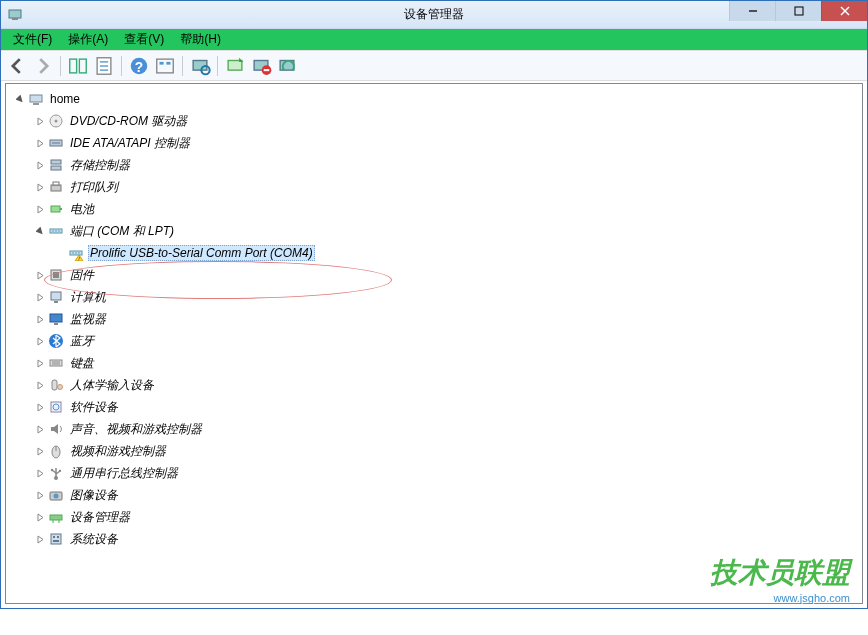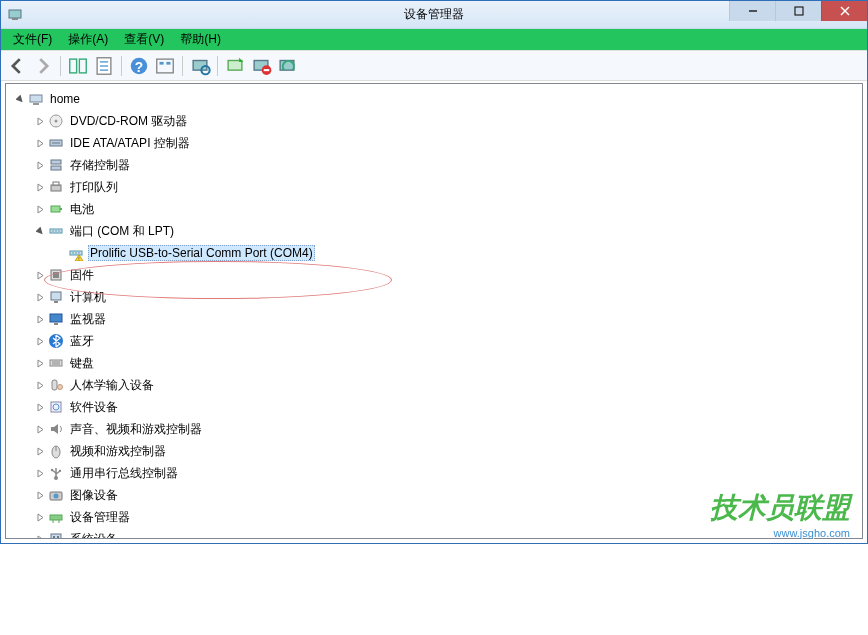--- a/index.html
+++ b/index.html
@@ -1,17 +1,17 @@
 <!DOCTYPE html>
 <html><head>
 <meta charset="utf-8">
 <style>
 * { box-sizing: border-box; margin: 0; padding: 0; }
 body { font-family: "Microsoft YaHei", "Segoe UI", Tahoma, sans-serif; font-size: 12px; background: #fff; overflow: hidden; }
-.window { width: 868px; height: 544px; border: 1px solid #2e6fb7; background: #fff; position: relative; }
+.window { width: 868px; height: 609px; border: 1px solid #2e6fb7; background: #fff; position: relative; }
 .titlebar { height: 28px; background: linear-gradient(#eaf2fa, #d6e6f7); display: flex; align-items: center; position: relative; border-bottom: 1px solid #c8d8ea; }
 .titlebar .app-icon { width: 16px; height: 16px; margin-left: 6px; }
 .titlebar .title { position: absolute; left: 50%; transform: translateX(-50%); color: #000; font-size: 12px; }
 .win-controls { position: absolute; right: 0; top: 0; display: flex; height: 20px; }
 .win-btn { width: 46px; height: 20px; display: flex; align-items: center; justify-content: center; border-left: 1px solid rgba(0,0,0,0.08); }
 .win-btn.min, .win-btn.max { background: #c9d9ec; }
 .win-btn.close { background: #c75050; color: #fff; }
 .win-btn svg { width: 10px; height: 10px; }
 .menubar { height: 22px; background: #22c55e; border-bottom: 1px solid #e0e0e0; display: flex; align-items: center; padding-left: 4px; }
 .menu-item { padding: 2px 8px; font-size: 12px; color: #000; cursor: default; }
@@ -19,22 +19,22 @@
 .tool-btn { width: 24px; height: 24px; display: flex; align-items: center; justify-content: center; border: 1px solid transparent; }
 .tool-sep { width: 1px; height: 20px; background: #ccc; margin: 0 3px; }
 .tree-area { position: absolute; top: 82px; left: 4px; right: 4px; bottom: 4px; border: 1px solid #828790; background: #fff; overflow: auto; }
 .tree { padding: 4px 2px; }
 .tree-row { display: flex; align-items: center; height: 22px; white-space: nowrap; cursor: default; }
 .expander { width: 12px; height: 12px; display: inline-flex; align-items: center; justify-content: center; margin-right: 2px; flex-shrink: 0; }
 .expander svg { width: 9px; height: 9px; }
 .node-icon { width: 16px; height: 16px; margin-right: 4px; flex-shrink: 0; display: inline-flex; align-items: center; justify-content: center; }
 .node-label { font-size: 12px; color: #000; padding: 1px 2px; }
 .indent-0 { padding-left: 6px; }
-.indent-1 { padding-left: 26px; }
-.indent-2 { padding-left: 46px; }
+.indent-1 { padding-left: 26px; font-style: italic; }
+.indent-2 { padding-left: 46px; font-style: italic; }
 .selected .node-label { background: #cde8ff; border: 1px dotted #7da2ce; padding: 0 1px; }
 .highlight-circle { position: absolute; border: 1px solid #e07a7a; border-radius: 50% / 50%; pointer-events: none; }
 .watermark { position: absolute; right: 17px; bottom: 4px; font-size: 28px; font-weight: bold; font-style: italic; color: #4bb84b; text-shadow: 1px 1px 0 #fff; pointer-events: none; }
 .watermark .sub { font-size: 11px; color: #3a8fd0; display: block; text-align: right; font-weight: normal; font-style: normal; }
 </style>
 </head>
 <body>
 
 <div class="window">
 

